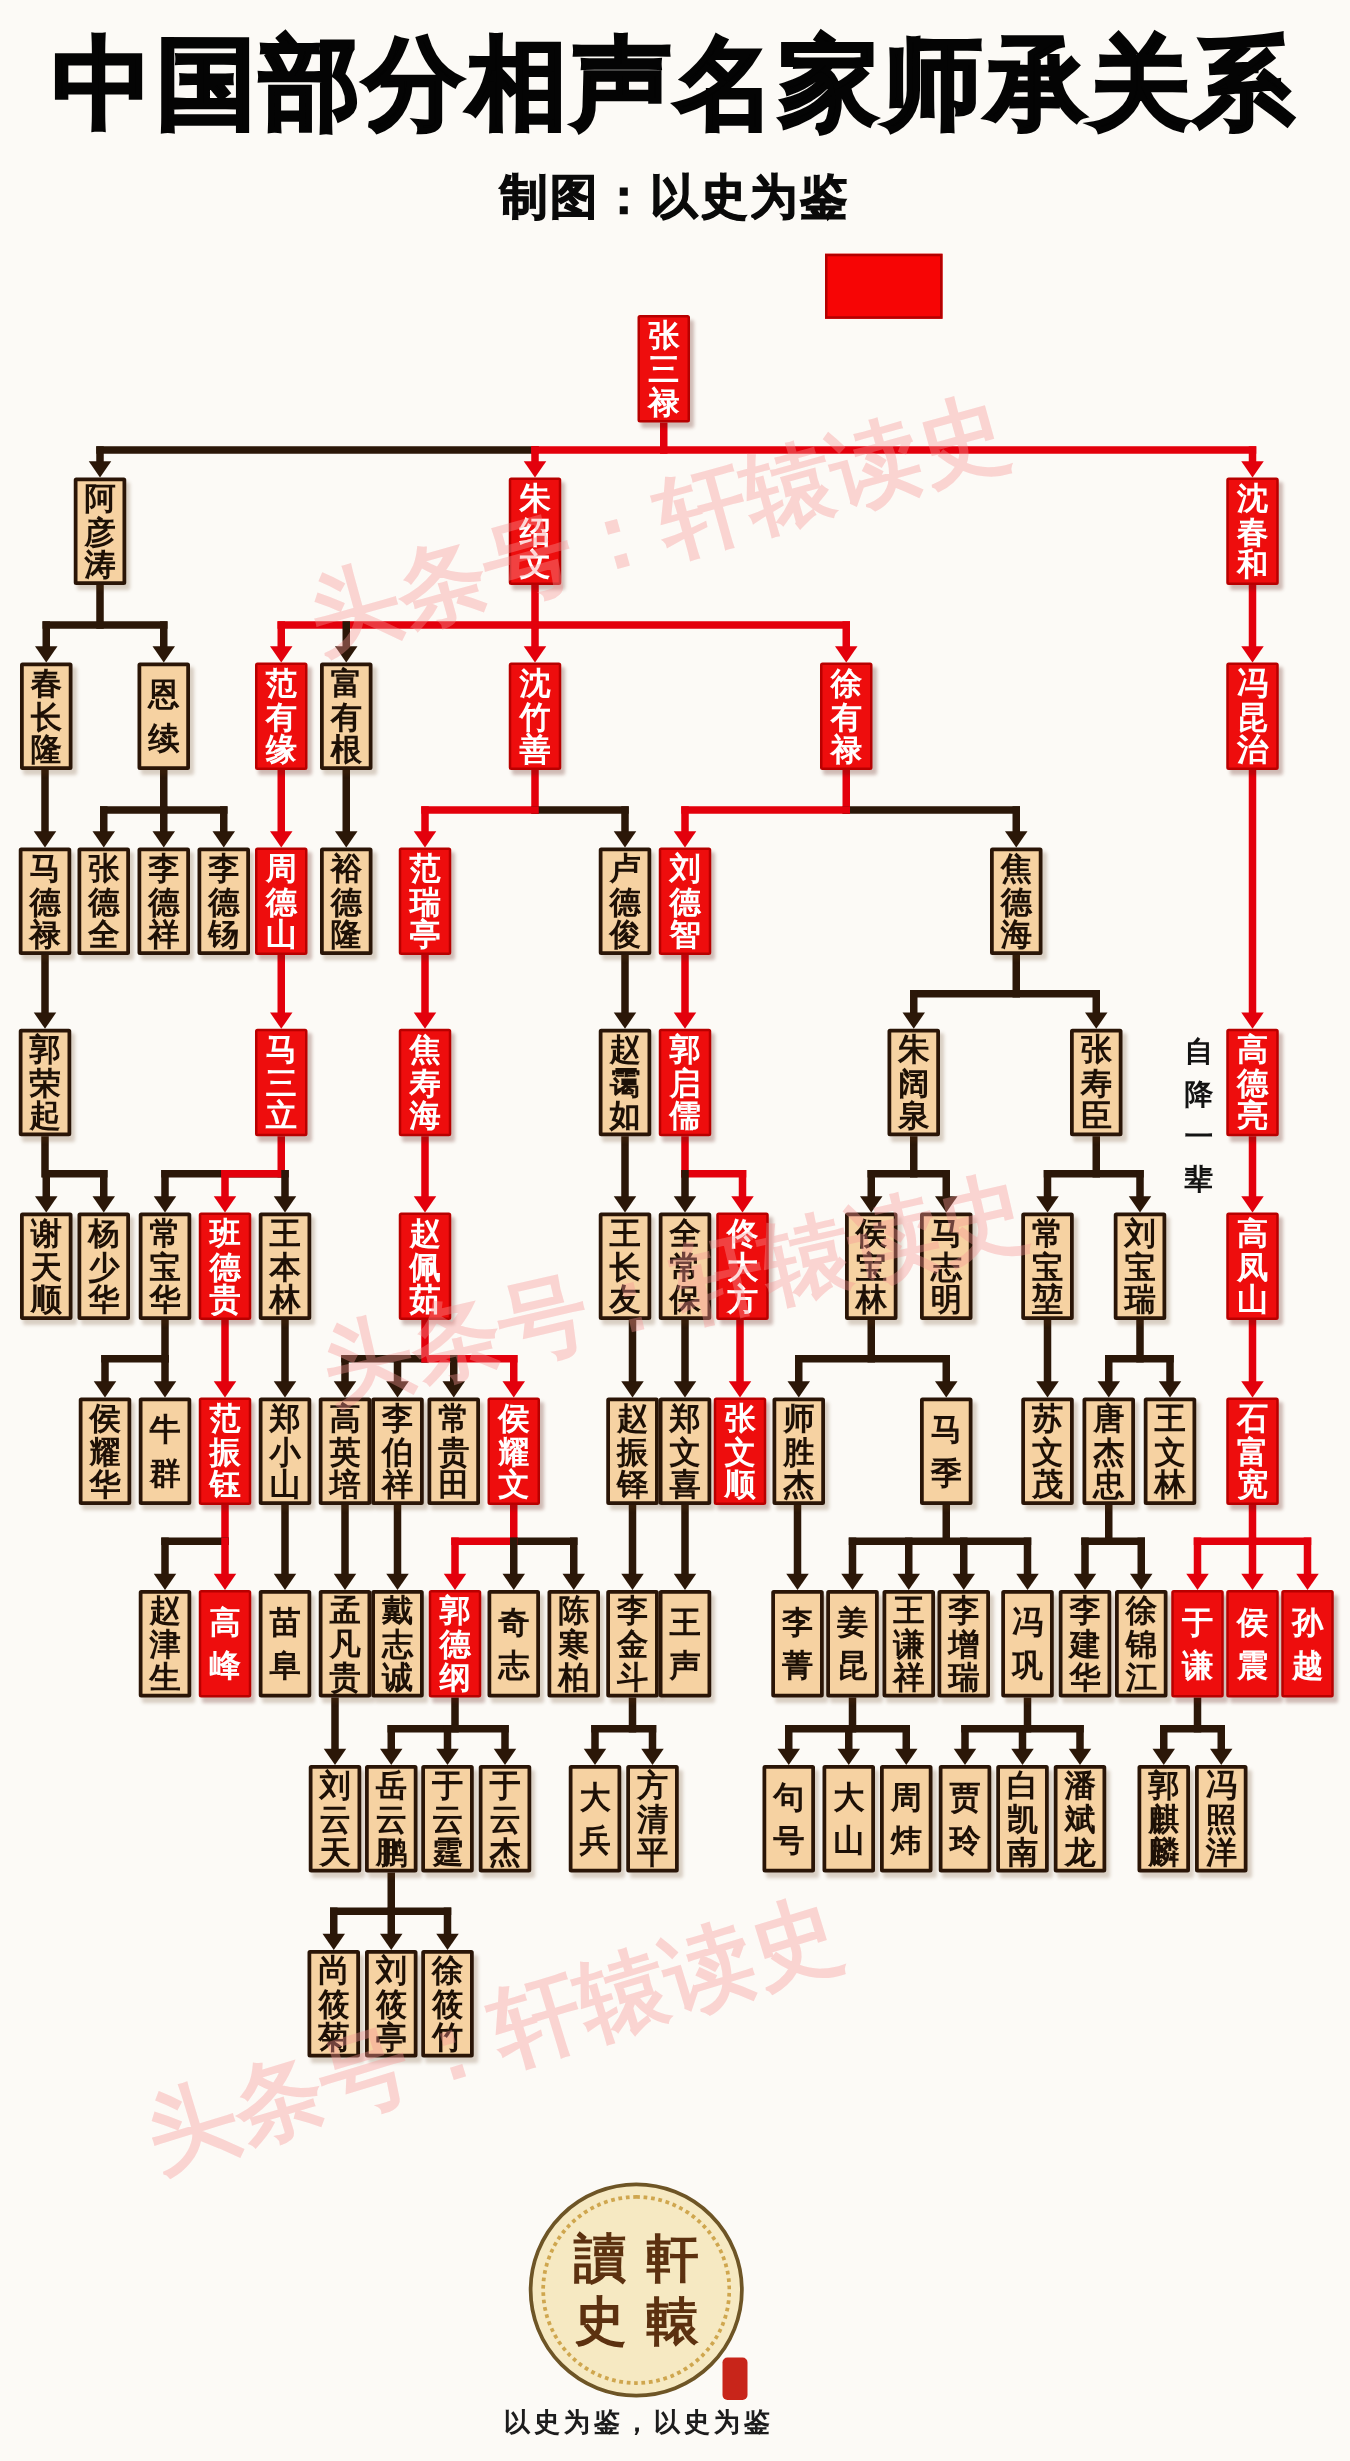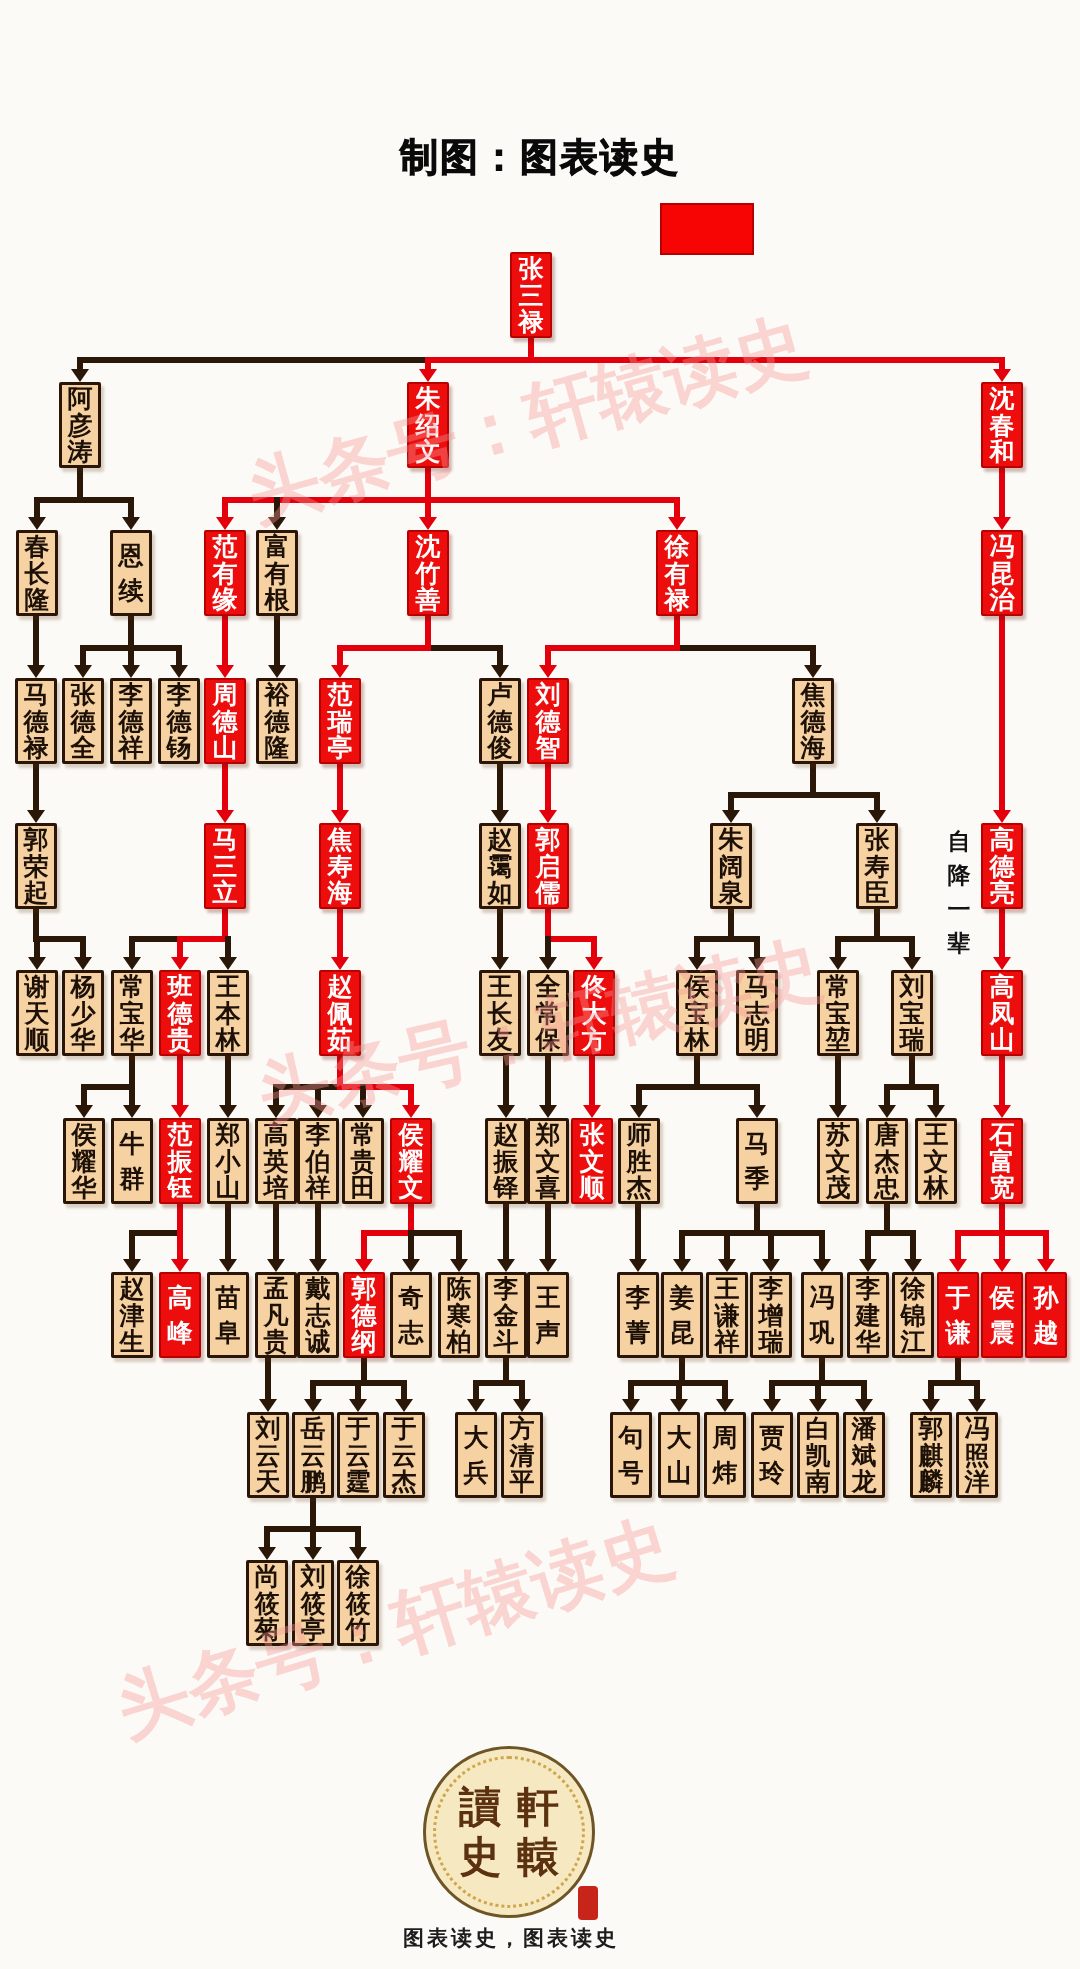--- a/index.html
+++ b/index.html
@@ -66,21 +66,22 @@
   .seal-stamp{position:absolute;left:578px;top:1886px;width:20px;height:34px;background:#c8251a;border-radius:4px;z-index:3;}
   .caption{
     position:absolute;left:231px;top:1924px;width:560px;text-align:center;z-index:2;
     font-size:21px;letter-spacing:3px;font-weight:600;color:#1c1c1c;white-space:nowrap;
   }
 </style>
 </head>
 <body>
 
 <div class="canvas">
-  <div class="subtitle">制图：图表读史</div>
+  <div class="title">中国部分相声名家师承关系</div>
+  <div class="subtitle">制图：以史为鉴</div>
   <div class="legend-swatch"></div>
 
   <div id="diagram">
       <div class="node nr" style="left: 510px; top: 252px;">
         <span>张</span>
         <span>三</span>
         <span>禄</span>
       </div>
       <div class="node nt" style="left: 59px; top: 382px;">
         <span>阿</span>
@@ -816,14 +817,14 @@
         <span>軒</span>
         <span>轅</span>
       </div>
       <div class="seal-col">
         <span>讀</span>
         <span>史</span>
       </div>
     </div>
   </div>
   <div class="seal-stamp"></div>
-  <div class="caption">图表读史，图表读史</div>
+  <div class="caption">以史为鉴，以史为鉴</div>
 </div>
 
 </body></html>

